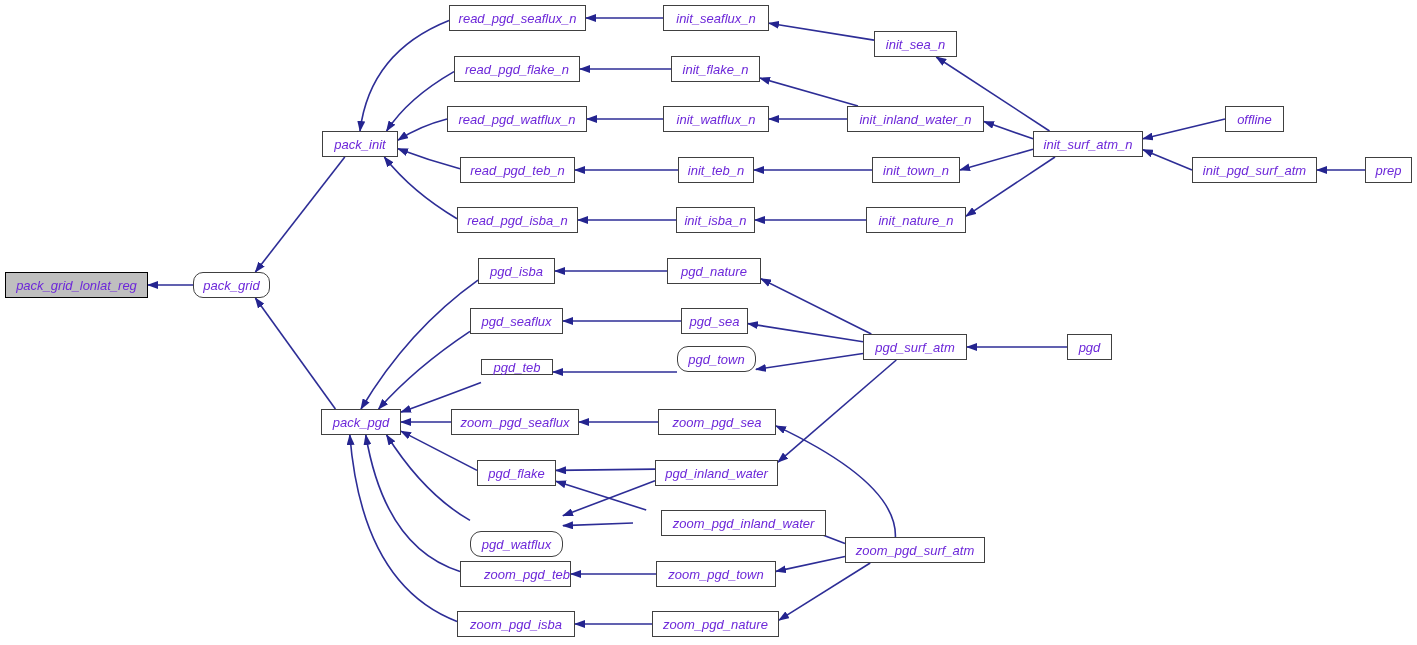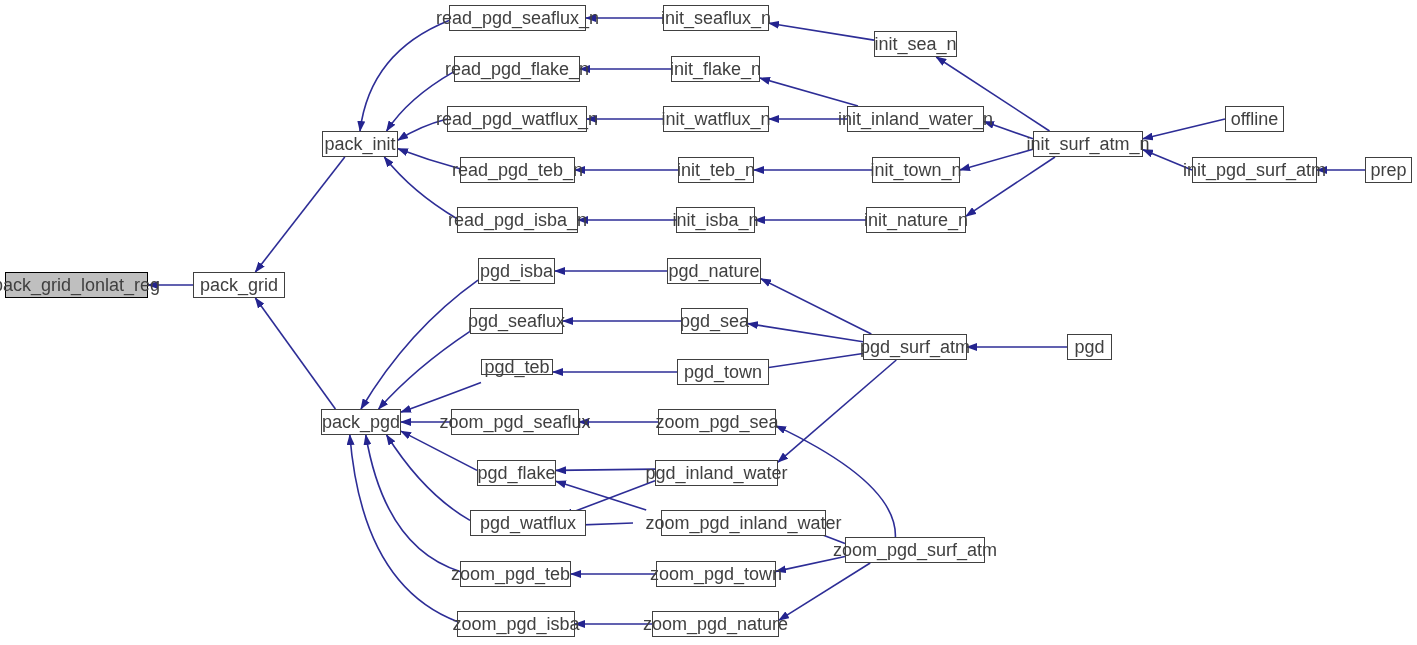--- a/index.html
+++ b/index.html
@@ -1,21 +1,21 @@
 <!DOCTYPE html>
 <html><head>
 <meta charset="utf-8">
 <style>
   html,body{margin:0;padding:0;background:#ffffff;}
   .canvas{position:relative;width:1417px;height:645px;background:#ffffff;overflow:hidden;
           font-family:"Liberation Sans", sans-serif;}
   .canvas svg{position:absolute;left:0;top:0;}
   .node{position:absolute;box-sizing:border-box;background:#ffffff;border:1.5px solid #404040;
         display:flex;align-items:center;justify-content:center;
-        font-size:18px;color:#404040;white-space:nowrap;cursor:pointer;}
+        font-size:13px;color:#6d28d9;white-space:nowrap;cursor:pointer;font-style:italic;}
   .node.highlight{background:#bfbfbf;border-color:#000000;cursor:default;}
 </style>
 </head>
 <body>
 
 <div class="canvas">
   <svg width="1417" height="645" viewBox="0 0 1417 645" xmlns="http://www.w3.org/2000/svg">
       <defs>
         <marker id="arrow" markerWidth="11" markerHeight="8" refX="10" refY="4" orient="auto" markerUnits="userSpaceOnUse">
           <path d="M0,0 L11,4 L0,8 z" fill="#24248f"></path>
@@ -128,21 +128,21 @@
       </div>
       <div class="node" style="left: 676px; top: 207px; width: 79px; height: 26px;">
         <span>init_isba_n</span>
       </div>
       <div class="node" style="left: 866px; top: 207px; width: 100px; height: 26px;">
         <span>init_nature_n</span>
       </div>
       <div class="node highlight" style="left: 5px; top: 272px; width: 143px; height: 26px;">
         <span>pack_grid_lonlat_reg</span>
       </div>
-      <div class="node" style="left: 193px; top: 272px; width: 92px; height: 26px;">
+      <div class="node" style="left: 193px; top: 272px; width: 77px; height: 26px; border-radius: 10px;">
         <span>pack_grid</span>
       </div>
       <div class="node" style="left: 478px; top: 258px; width: 77px; height: 26px;">
         <span>pgd_isba</span>
       </div>
       <div class="node" style="left: 667px; top: 258px; width: 94px; height: 26px; text-align: center;">
         <span>pgd_nature</span>
       </div>
       <div class="node" style="left: 470px; top: 308px; width: 93px; height: 26px;">
         <span>pgd_seaflux</span>
@@ -152,39 +152,39 @@
       </div>
       <div class="node" style="left: 863px; top: 334px; width: 104px; height: 26px;">
         <span>pgd_surf_atm</span>
       </div>
       <div class="node" style="left: 1067px; top: 334px; width: 45px; height: 26px;">
         <span>pgd</span>
       </div>
       <div class="node" style="left: 481px; top: 359px; width: 72px; height: 16px;">
         <span>pgd_teb</span>
       </div>
-      <div class="node" style="left: 677px; top: 359px; width: 92px; height: 26px;">
+      <div class="node" style="left: 677px; top: 346px; width: 79px; height: 26px; border-radius: 11px;">
         <span>pgd_town</span>
       </div>
       <div class="node" style="left: 321px; top: 409px; width: 80px; height: 26px;">
         <span>pack_pgd</span>
       </div>
       <div class="node" style="left: 451px; top: 409px; width: 128px; height: 26px;">
         <span>zoom_pgd_seaflux</span>
       </div>
       <div class="node" style="left: 658px; top: 409px; width: 118px; height: 26px;">
         <span>zoom_pgd_sea</span>
       </div>
       <div class="node" style="left: 477px; top: 460px; width: 79px; height: 26px;">
         <span>pgd_flake</span>
       </div>
       <div class="node" style="left: 655px; top: 460px; width: 123px; height: 26px;">
         <span>pgd_inland_water</span>
       </div>
-      <div class="node" style="left: 470px; top: 510px; width: 116px; height: 26px;">
+      <div class="node" style="left: 470px; top: 531px; width: 93px; height: 26px; border-radius: 11px;">
         <span>pgd_watflux</span>
       </div>
       <div class="node" style="left: 633px; top: 510px; width: 165px; height: 26px; margin-left: 28px;">
         <span>zoom_pgd_inland_water</span>
       </div>
       <div class="node" style="left: 845px; top: 537px; width: 140px; height: 26px;">
         <span>zoom_pgd_surf_atm</span>
       </div>
       <div class="node" style="left: 460px; top: 561px; width: 111px; height: 26px; justify-content: flex-end;">
         <span>zoom_pgd_teb</span>

